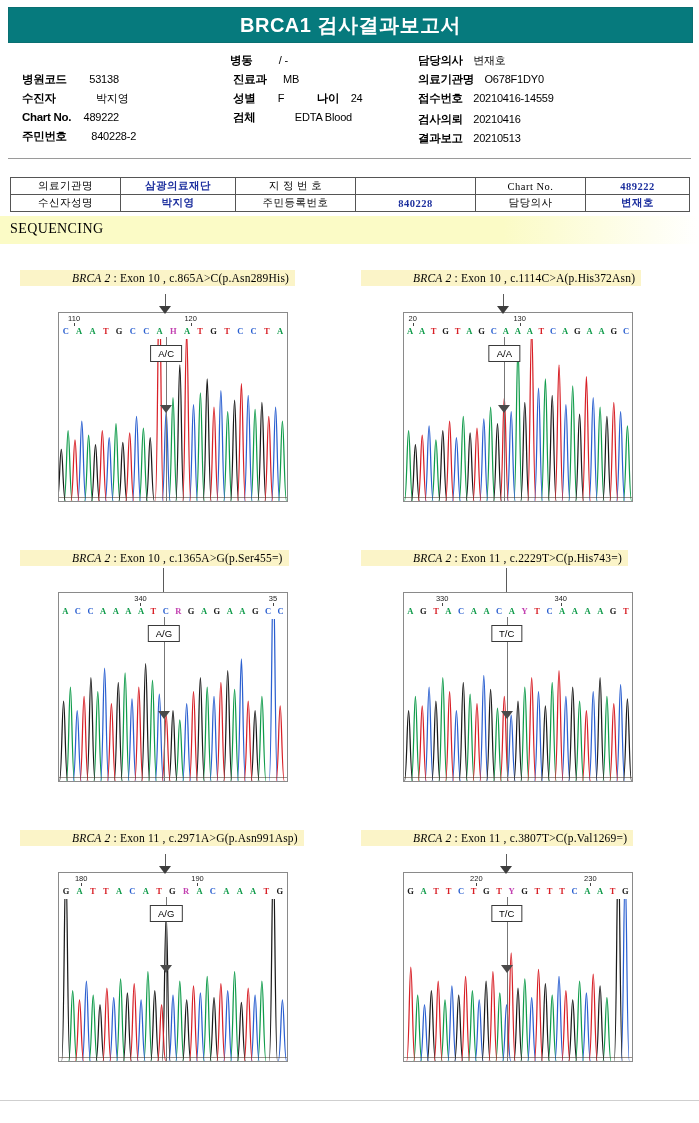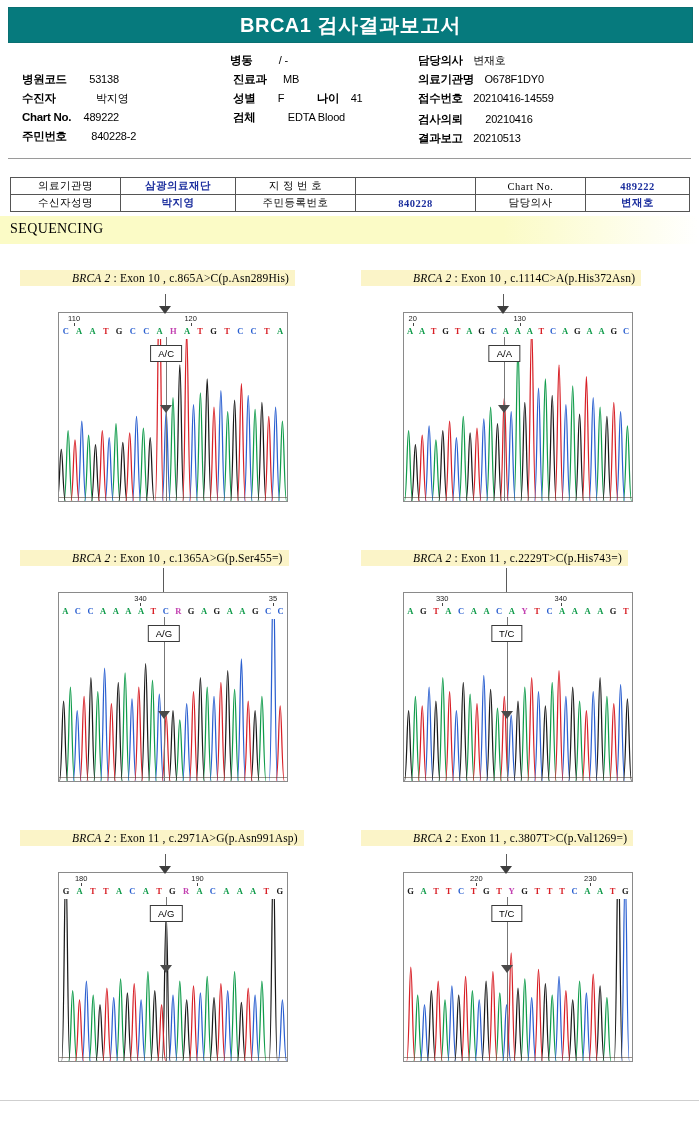--- a/index.html
+++ b/index.html
@@ -294,42 +294,42 @@
       <span class="val" style="margin-left:22px;">/ -</span>
     </div>
     <div class="hrow colB" style="top:23px;">
       <span class="lbl">진료과</span>
       <span class="val" style="margin-left:12px;">MB</span>
     </div>
     <div class="hrow colB" style="top:42px;">
       <span class="lbl">성별</span>
       <span class="val" style="margin-left:18px;">F</span>
       <span class="lbl" style="margin-left:28px;">나이</span>
-      <span class="val" style="margin-left:7px;">41</span>
+      <span class="val" style="margin-left:7px;">24</span>
     </div>
     <div class="hrow colB" style="top:61px;">
       <span class="lbl">검체</span>
-      <span class="val" style="margin-left:28px;text-align:right;">EDTA Blood</span>
+      <span class="val" style="margin-left:35px;text-align:right;">EDTA Blood</span>
     </div>
 
     <div class="hrow colC" style="top:4px;">
       <span class="lbl">담당의사</span>
       <span class="val" style="margin-left:6px;">변재호</span>
     </div>
     <div class="hrow colC" style="top:23px;">
       <span class="lbl">의료기관명</span>
       <span class="val" style="margin-left:6px;">O678F1DY0</span>
     </div>
     <div class="hrow colC" style="top:42px;">
       <span class="lbl">접수번호</span>
       <span class="val" style="margin-left:6px;">20210416-14559</span>
     </div>
     <div class="hrow colC" style="top:63px;">
       <span class="lbl">검사의뢰</span>
-      <span class="val" style="margin-left:18px;">20210416</span>
+      <span class="val" style="margin-left:6px;">20210416</span>
     </div>
     <div class="hrow colC" style="top:82px;">
       <span class="lbl">결과보고</span>
       <span class="val" style="margin-left:6px;">20210513</span>
     </div>
   </div>
 
   <div class="hr-thin"></div>
 
   <table class="info-table">

